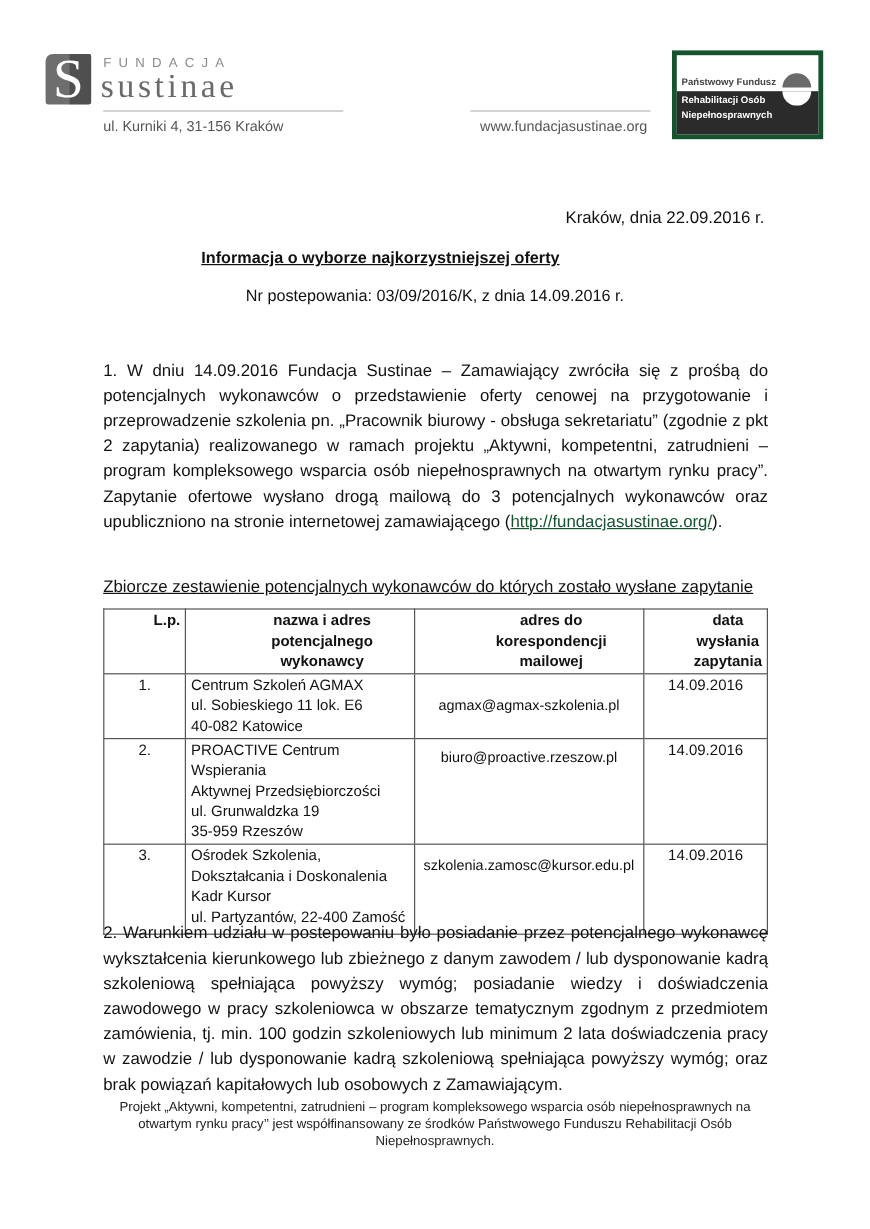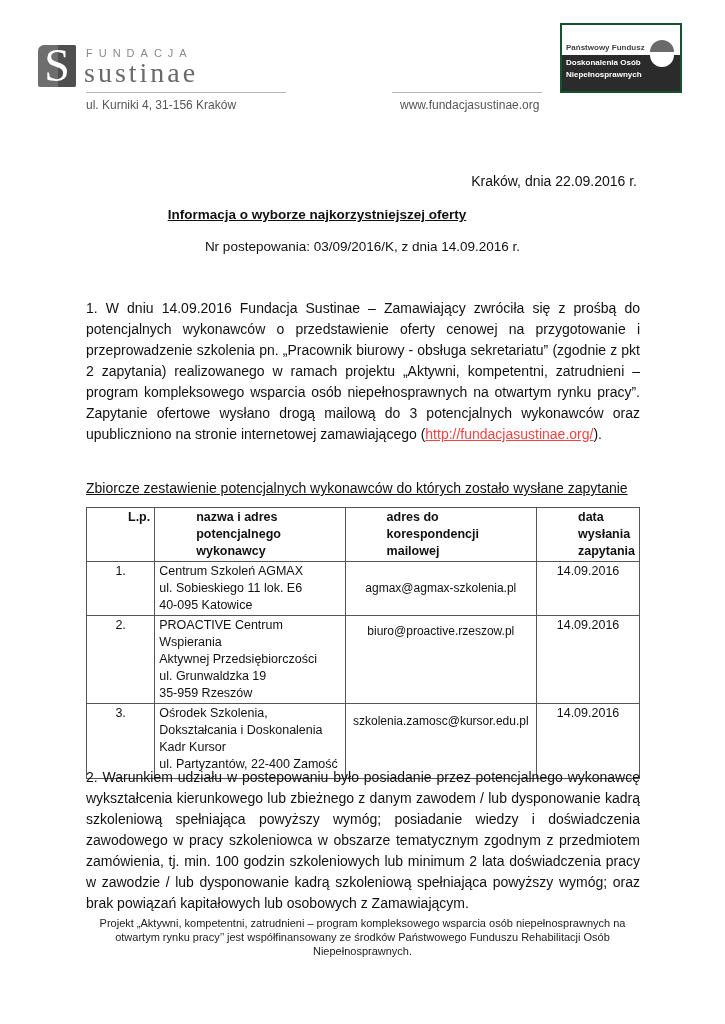--- a/index.html
+++ b/index.html
@@ -11,43 +11,43 @@
   .logo-s .half { position: absolute; right: 0; top: 0; width: 18px; height: 42px; background: #4f4f4f; }
   .logo-s .letter { position: absolute; left: 0; top: -4px; width: 38px; text-align: center; font-family: "Liberation Serif", serif; font-size: 46px; color: #ffffff; line-height: 50px; }
   .logo-fund { left: 86px; top: 47px; font-family: "Liberation Sans", sans-serif; font-size: 11px; letter-spacing: 6px; color: #8a8a8a; }
   .logo-name { left: 84px; top: 57px; font-family: Liberation Serif, serif; font-size: 28px; letter-spacing: 3px; color: #6a6a6a; }
   .header-line-left { left: 86px; top: 92px; width: 200px; height: 1px; background: #b5b5b5; }
   .header-line-right { left: 392px; top: 92px; width: 150px; height: 1px; background: #b5b5b5; }
   .header-addr { left: 86px; top: 98px; font-size: 12px; color: #555; }
   .header-web { left: 400px; top: 98px; font-size: 12px; color: #555; }
 
   
-  .pfron { left: 560px; top: 23px; width: 118px; height: 66px; border: 2px solid #14532d; background: #fff; }
+  .pfron { left: 560px; top: 42px; width: 118px; height: 66px; border: 4px solid #14532d; background: #fff; }
   .pfron .dark { position: absolute; left: 0; top: 30px; width: 118px; height: 36px; background: #2b2b2b; }
   .pfron .t1 { position: absolute; left: 4px; top: 18px; font-size: 8px; font-weight: bold; color: #444; }
   .pfron .t2 { position: absolute; left: 4px; top: 33px; font-size: 8px; font-weight: bold; color: #fff; }
   .pfron .t3 { position: absolute; left: 4px; top: 45px; font-size: 8px; font-weight: bold; color: #fff; }
   .pfron .circ-top { position: absolute; left: 88px; top: 15px; width: 24px; height: 12px; background: #6a6a6a; border-radius: 12px 12px 0 0; }
   .pfron .circ-bot { position: absolute; left: 88px; top: 30px; width: 24px; height: 12px; background: #fff; border-radius: 0 0 12px 12px; }
 
   .doc-text { font-size: 14px; line-height: 21px; color: #111; }
   .date { right: 88px; top: 173px; font-size: 14px; }
   .title { left: 0; width: 634px; top: 207px; text-align: center; font-size: 13.5px; font-weight: bold; text-decoration: underline; }
   .subtitle { left: 0; width: 725px; top: 239px; text-align: center; font-size: 13.5px; font-weight: normal; }
 
   .para { left: 86px; width: 554px; text-align: justify; }
   .para1 { top: 298px; }
   .para2 { top: 767px; }
-  .link { color: #ef4444; text-decoration: underline; }
+  .link { color: #14532d; text-decoration: underline; }
 
   .table-caption { left: 86px; top: 480px; font-size: 14px; text-decoration: underline; }
 
   table.offers { position: absolute; left: 86px; top: 507px; width: 554px; border-collapse: collapse; font-size: 12.5px; }
   table.offers td, table.offers th { border: 1px solid #555; vertical-align: top; padding: 1px 4px; line-height: 17px; }
-  table.offers th { font-weight: bold; text-align: left; height: 31px; padding-left: 41px; }
+  table.offers th { font-weight: bold; text-align: center; height: 31px; padding-left: 41px; }
   .c-lp { width: 22px; text-align: center; }
   .c-name { width: 184px; }
   .c-mail { width: 150px; text-align: center; }
   .c-date { text-align: center; }
   .mail-text { font-size: 12px; display: block; }
   .center { text-align: left; }
 
   .footer { left: 90px; width: 545px; top: 916px; text-align: center; font-size: 11px; line-height: 14px; color: #222; }
 </style>
 </head>
@@ -62,21 +62,21 @@
 <div class="abs header-line-left"></div>
 <div class="abs header-line-right"></div>
 <div class="abs header-addr">ul. Kurniki 4, 31-156 Kraków</div>
 <div class="abs header-web">www.fundacjasustinae.org</div>
 
 <div class="abs pfron">
   <div class="dark"></div>
   <div class="circ-top"></div>
   <div class="circ-bot"></div>
   <div class="t1">Państwowy Fundusz</div>
-  <div class="t2">Doskonalenia Osób</div>
+  <div class="t2">Rehabilitacji Osób</div>
   <div class="t3">Niepełnosprawnych</div>
 </div>
 
 <div class="abs date">Kraków, dnia 22.09.2016 r.</div>
 <div class="abs title">Informacja o wyborze najkorzystniejszej oferty</div>
 <div class="abs subtitle">Nr postepowania: 03/09/2016/K, z dnia 14.09.2016 r.</div>
 
 <div class="abs para para1 doc-text"><span>1. W dniu 14.09.2016 Fundacja Sustinae – Zamawiający zwróciła się z prośbą do potencjalnych wykonawców o przedstawienie oferty cenowej na przygotowanie i przeprowadzenie szkolenia pn. „Pracownik biurowy - obsługa sekretariatu” (zgodnie z pkt 2 zapytania) realizowanego w ramach projektu „Aktywni, kompetentni, zatrudnieni – program kompleksowego wsparcia osób niepełnosprawnych na otwartym rynku pracy”. Zapytanie ofertowe wysłano drogą mailową do 3 potencjalnych wykonawców oraz upubliczniono na stronie internetowej zamawiającego (</span><span class="link">http://fundacjasustinae.org/</span><span>).</span></div>
 
 <div class="abs table-caption">Zbiorcze zestawienie potencjalnych wykonawców do których zostało wysłane zapytanie</div>
@@ -89,21 +89,21 @@
       <th class="c-mail">adres do korespondencji mailowej</th>
       <th class="c-date">data wysłania zapytania</th>
     </tr>
   </thead>
   <tbody>
     <tr style="height:50px;">
       <td class="c-lp">1.</td>
       <td class="c-name center">
         <div>Centrum Szkoleń AGMAX</div>
         <div>ul. Sobieskiego 11 lok. E6</div>
-        <div>40-095 Katowice</div>
+        <div>40-082 Katowice</div>
       </td>
       <td class="c-mail" style="vertical-align:middle;">
           <span class="mail-text">agmax@agmax-szkolenia.pl</span>
         </td>
       <td class="c-date">14.09.2016</td>
     </tr>
     <tr style="height:77px;">
       <td class="c-lp">2.</td>
       <td class="c-name">
         <div>PROACTIVE Centrum Wspierania</div>

